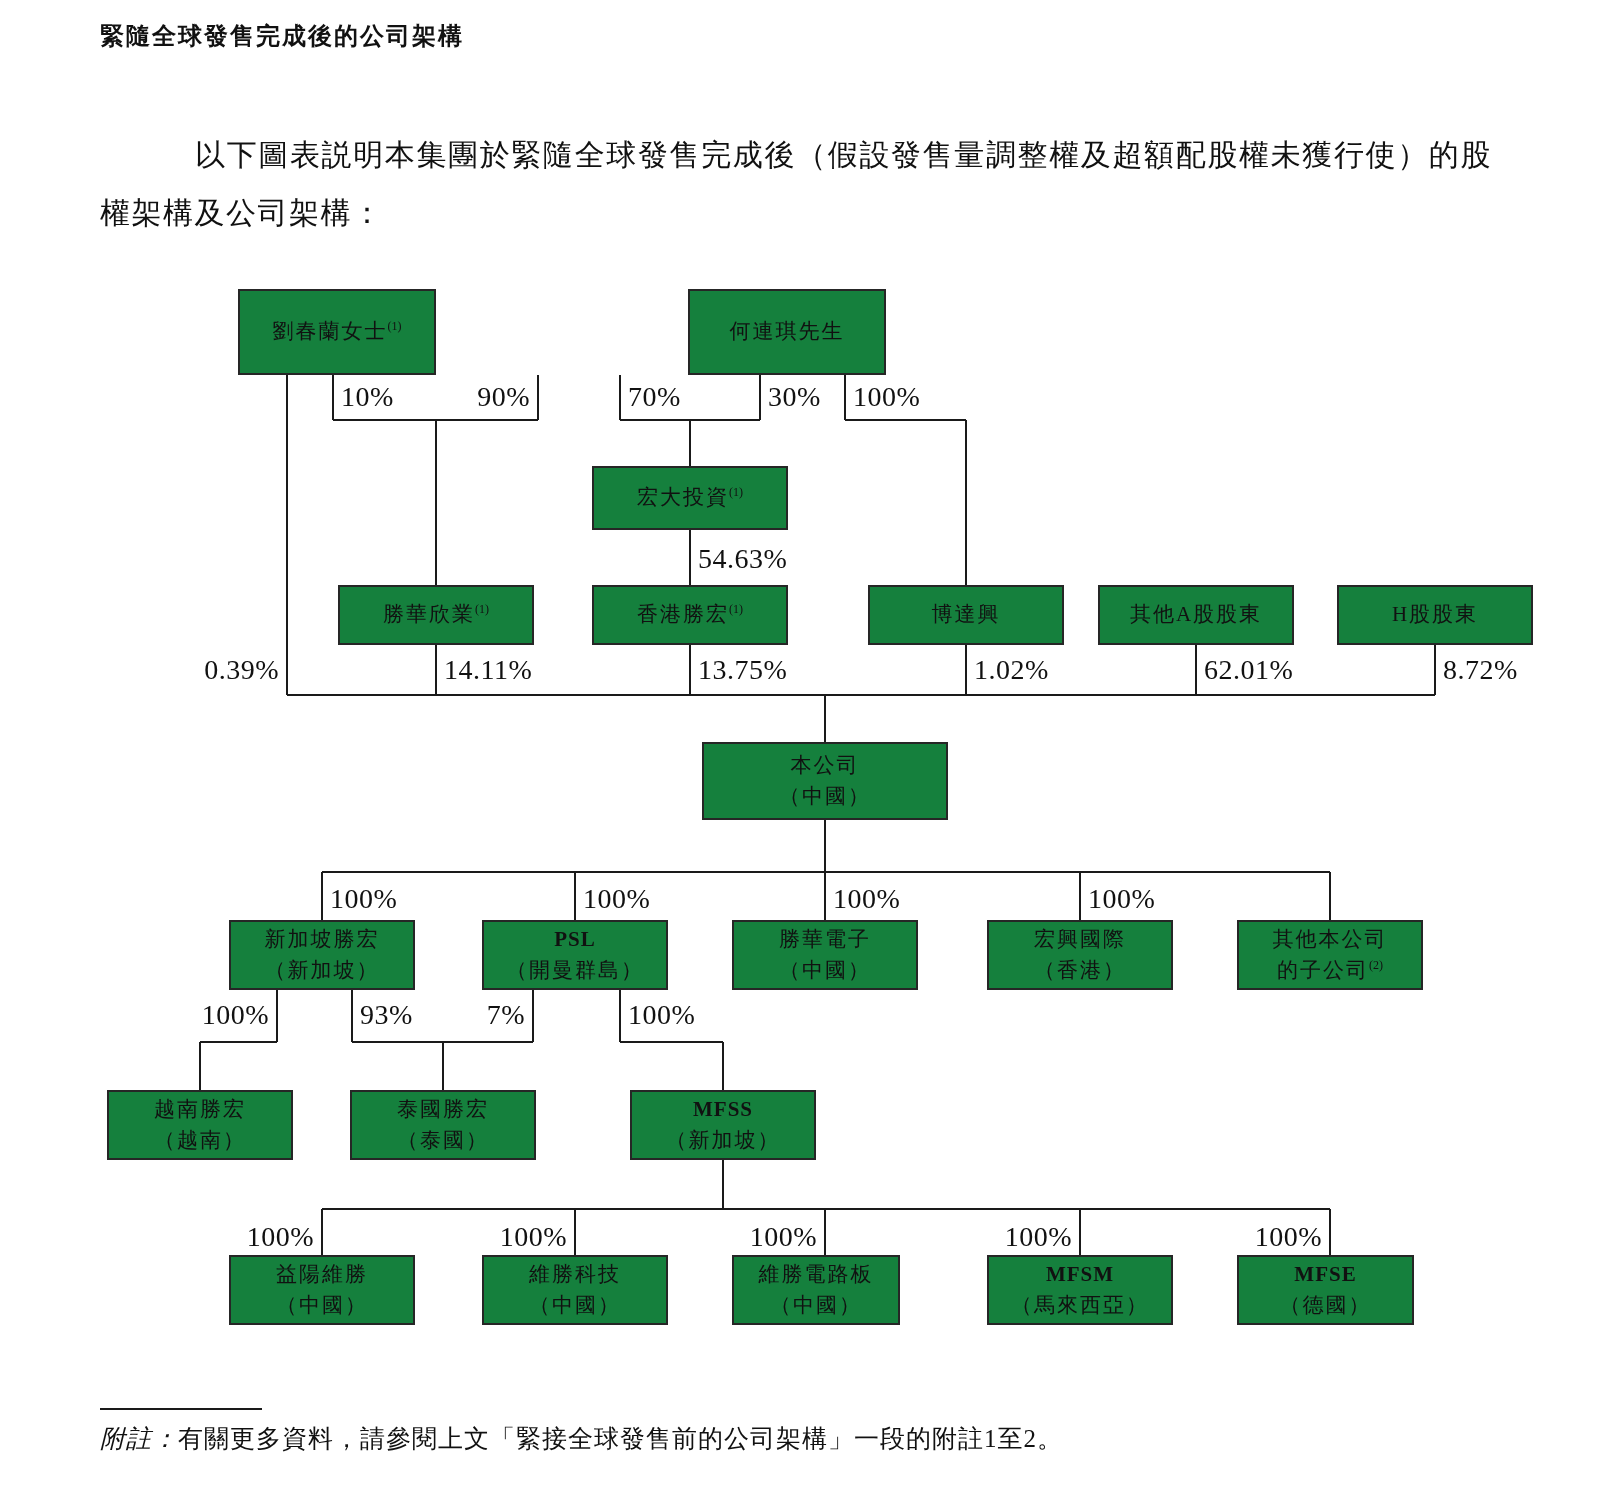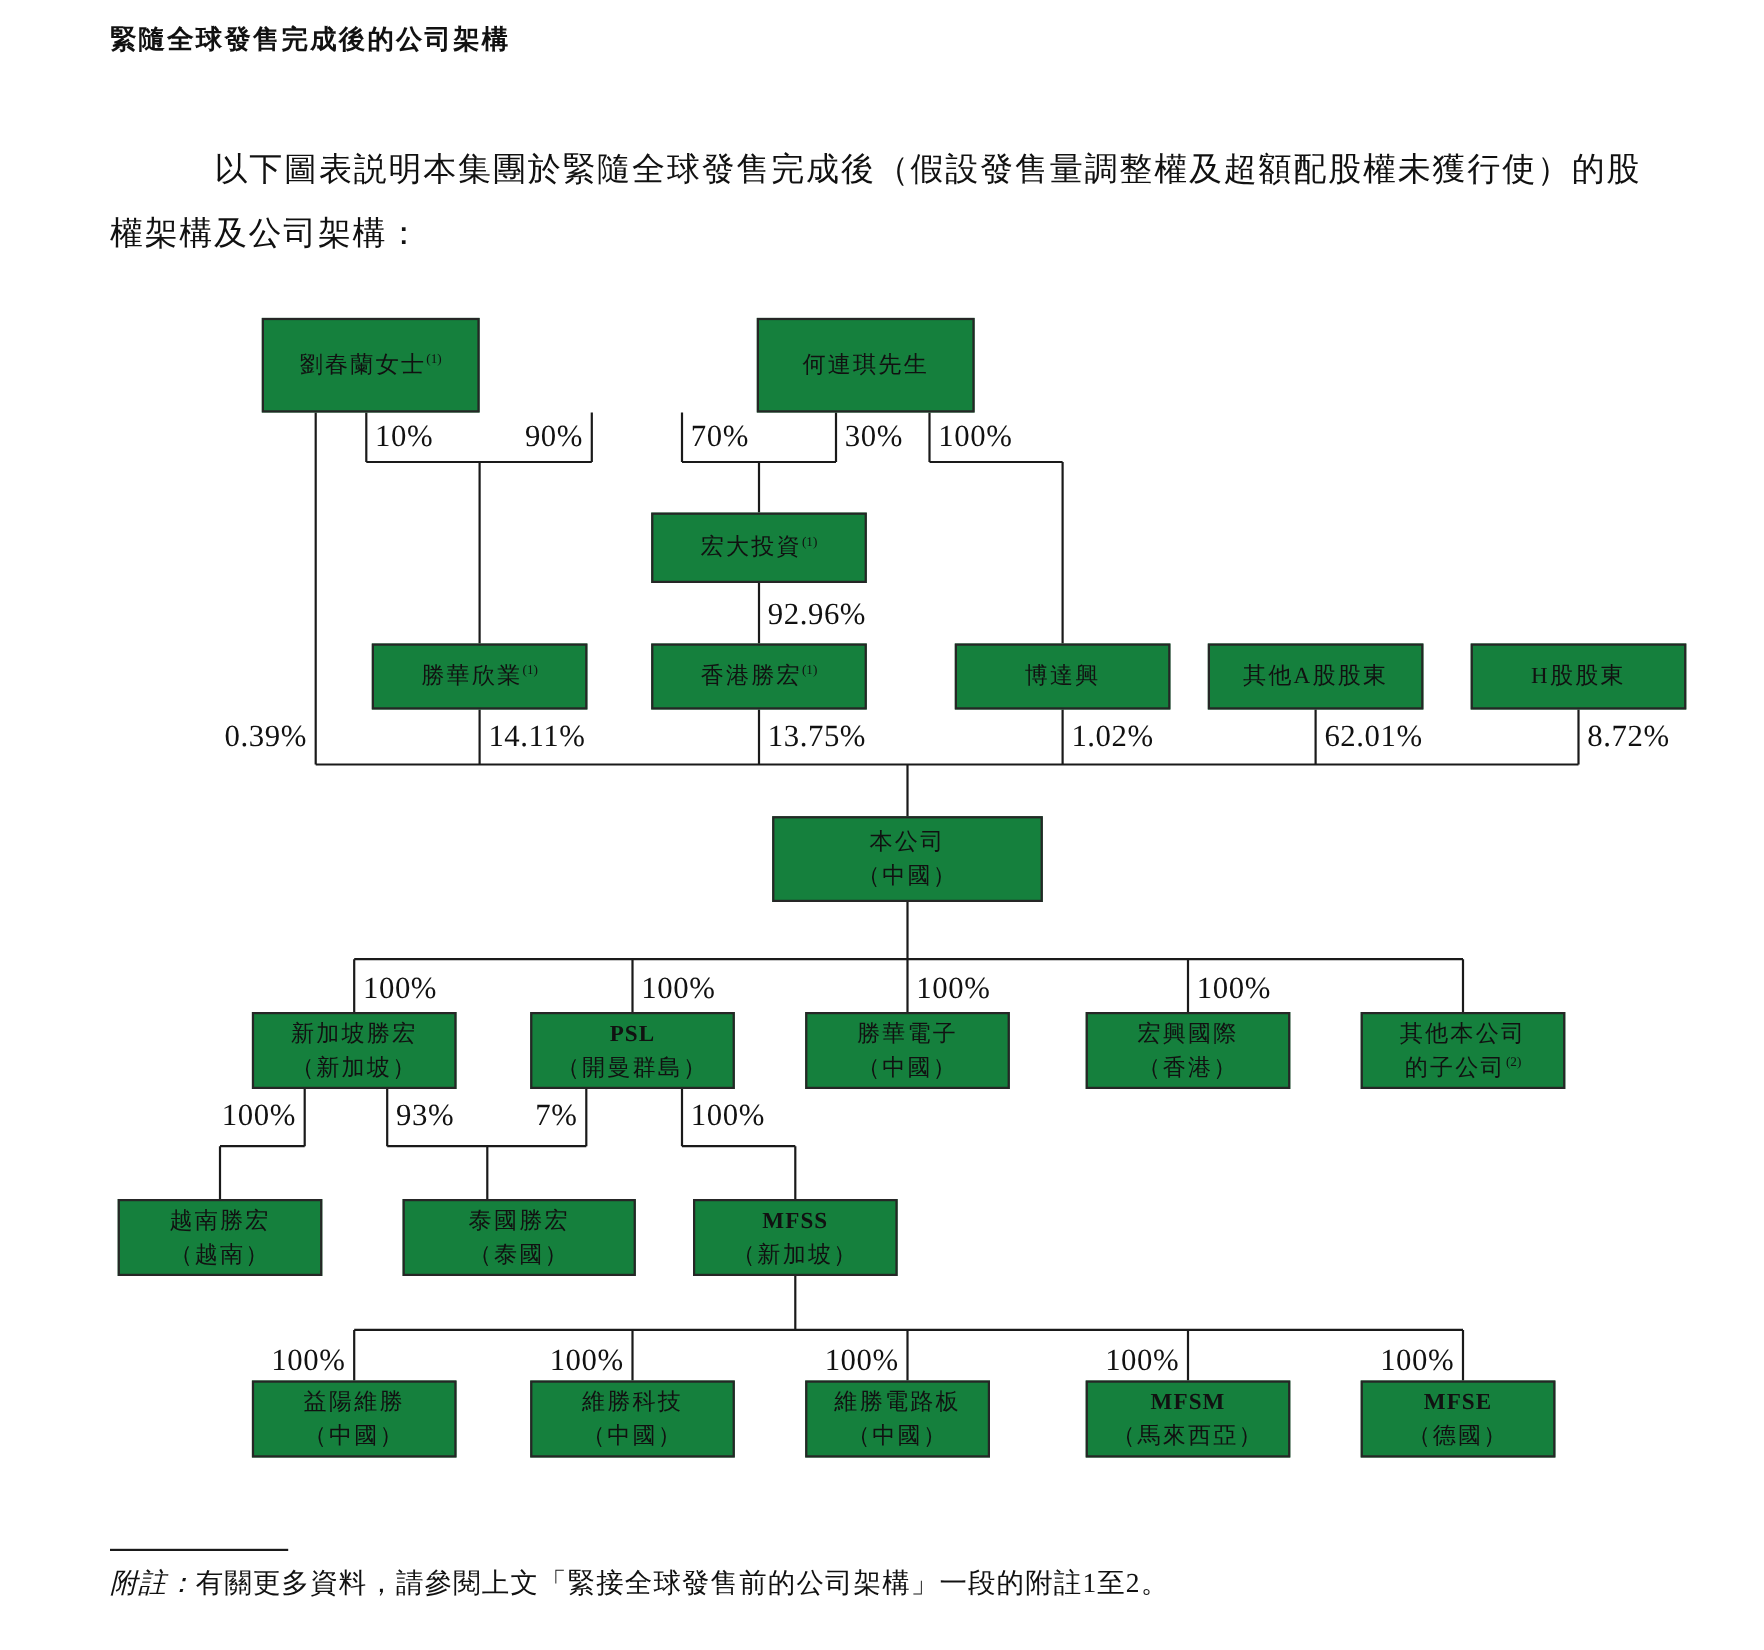--- a/index.html
+++ b/index.html
@@ -116,21 +116,21 @@
   </div>
   <div class="node" style="left:1237px;top:920px;width:186px;height:70px">
     <div class="nl">其他本公司</div>
     <div class="nl"><span>的子公司</span><sup>(2)</sup></div>
   </div>
 
   <div class="node" style="left:107px;top:1090px;width:186px;height:70px">
     <div class="nl">越南勝宏</div>
     <div class="nl">（越南）</div>
   </div>
-  <div class="node" style="left:366px;top:1090px;width:212px;height:70px">
+  <div class="node" style="left:350px;top:1090px;width:186px;height:70px">
     <div class="nl">泰國勝宏</div>
     <div class="nl">（泰國）</div>
   </div>
   <div class="node" style="left:630px;top:1090px;width:186px;height:70px">
     <div class="nl lat">MFSS</div>
     <div class="nl">（新加坡）</div>
   </div>
 
   <div class="node" style="left:229px;top:1255px;width:186px;height:70px">
     <div class="nl">益陽維勝</div>
@@ -152,21 +152,21 @@
     <div class="nl lat">MFSE</div>
     <div class="nl">（德國）</div>
   </div>
 
   <div class="pct" style="left:341px;top:381px">10%</div>
   <div class="pct pr" style="left:430px;top:381px">90%</div>
   <div class="pct" style="left:628px;top:381px">70%</div>
   <div class="pct" style="left:768px;top:381px">30%</div>
   <div class="pct" style="left:853px;top:381px">100%</div>
 
-  <div class="pct" style="left:698px;top:543px">92.96%</div>
+  <div class="pct" style="left:698px;top:543px">54.63%</div>
 
   <div class="pct pr" style="left:179px;top:654px">0.39%</div>
   <div class="pct" style="left:444px;top:654px">14.11%</div>
   <div class="pct" style="left:698px;top:654px">13.75%</div>
   <div class="pct" style="left:974px;top:654px">1.02%</div>
   <div class="pct" style="left:1204px;top:654px">62.01%</div>
   <div class="pct" style="left:1443px;top:654px">8.72%</div>
 
   <div class="pct" style="left:330px;top:883px">100%</div>
   <div class="pct" style="left:583px;top:883px">100%</div>

